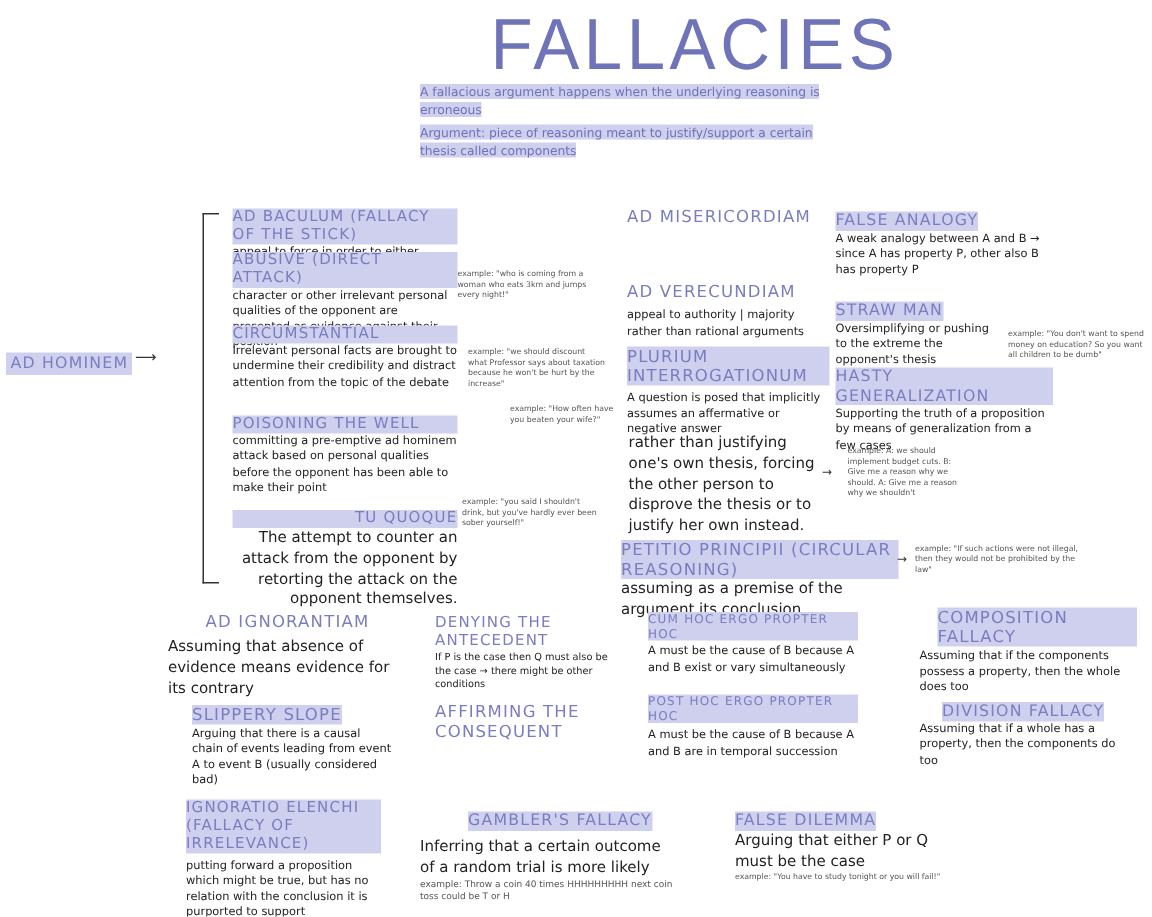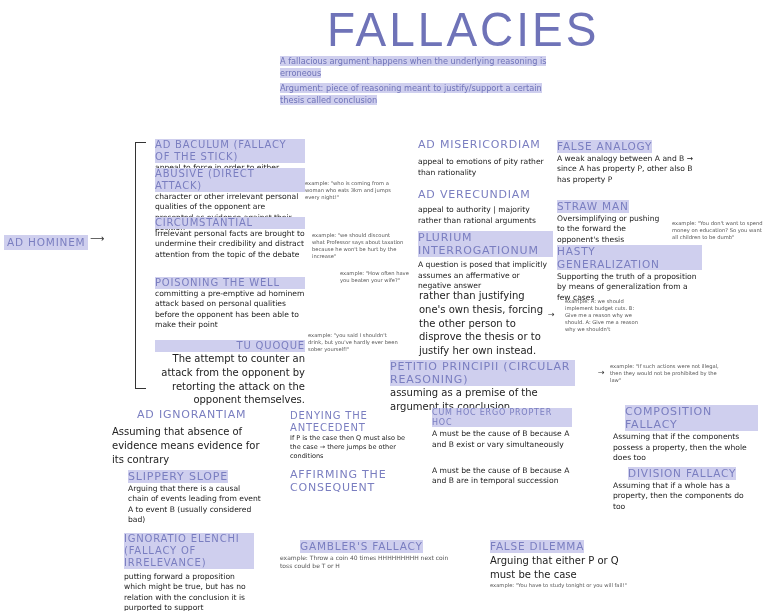--- a/index.html
+++ b/index.html
@@ -21,21 +21,21 @@
   .bracket { border-left:1.5px solid #333; border-top:1.5px solid #333; border-bottom:1.5px solid #333; }
 </style>
 </head>
 <body>
 
 <div class="abs title" style="left:327px;top:2px;">FALLACIES</div>
 <div class="abs intro" style="left:280px;top:55px;width:285px;">
   <span>A fallacious argument happens when the underlying reasoning is erroneous</span>
 </div>
 <div class="abs intro" style="left:280px;top:82px;width:285px;">
-  <span>Argument: piece of reasoning meant to justify/support a certain thesis called conclusion</span>
+  <span>Argument: piece of reasoning meant to justify/support a certain thesis called components</span>
 </div>
 
 <div class="abs head big hl" style="left:4px;top:235px;padding:1px 3px;">AD HOMINEM</div>
 <div class="abs arrow" style="left:90px;top:233px;">⟶</div>
 <div class="abs bracket" style="left:135px;top:142px;width:10px;height:245px;"></div>
 
 <div class="abs" style="left:155px;top:139px;width:150px;">
   <div class="head small hl">AD BACULUM (FALLACY OF THE STICK)</div>
   <div class="txt">appeal to force in order to either silence or threaten the opponent</div>
 </div>
@@ -58,50 +58,49 @@
 <div class="abs ex" style="left:340px;top:270px;width:75px;">example: "How often have you beaten your wife?"</div>
 
 <div class="abs" style="left:155px;top:340px;width:150px;text-align:right;">
   <div class="head small hl">TU QUOQUE</div>
   <div class="txt big">The attempt to counter an attack from the opponent by retorting the attack on the opponent themselves.</div>
 </div>
 <div class="abs ex" style="left:308px;top:332px;width:90px;">example: "you said I shouldn't drink, but you've hardly ever been sober yourself!"</div>
 
 <div class="abs" style="left:418px;top:138px;width:130px;">
   <div class="head">AD MISERICORDIAM</div>
-  <div class="txt" style="margin-top:6px;">appeal to emotions of pity rather than rationality</div>
 </div>
 <div class="abs" style="left:418px;top:188px;width:130px;">
   <div class="head">AD VERECUNDIAM</div>
   <div class="txt" style="margin-top:4px;">appeal to authority | majority rather than rational arguments</div>
 </div>
 <div class="abs" style="left:418px;top:231px;width:135px;">
   <div class="head hl">PLURIUM INTERROGATIONUM</div>
   <div class="txt" style="margin-top:3px;">A question is posed that implicitly assumes an affermative or negative answer</div>
 </div>
 <div class="abs" style="left:413px;top:285px;width:140px;">
   <div class="txt big" style="margin-top:4px;padding-left:6px;">rather than justifying one's own thesis, forcing the other person to disprove the thesis or to justify her own instead.</div>
 </div>
 <div class="abs arrow" style="left:548px;top:310px;font-size:8px;">→</div>
 <div class="abs ex" style="left:565px;top:298px;width:80px;">example: A: we should implement budget cuts. B: Give me a reason why we should. A: Give me a reason why we shouldn't</div>
 
-<div class="abs" style="left:390px;top:360px;width:185px;">
+<div class="abs" style="left:414px;top:360px;width:185px;">
   <div class="head hl">PETITIO PRINCIPII (CIRCULAR REASONING)</div>
   <div class="txt big">assuming as a premise of the argument its conclusion</div>
 </div>
 <div class="abs arrow" style="left:598px;top:368px;font-size:8px;">→</div>
 <div class="abs ex" style="left:610px;top:363px;width:115px;">example: "If such actions were not illegal, then they would not be prohibited by the law"</div>
 
 <div class="abs" style="left:557px;top:135px;width:145px;">
   <div class="head big hl" style="display:inline-block;">FALSE ANALOGY</div>
   <div class="txt">A weak analogy between A and B → since A has property P, other also B has property P</div>
 </div>
 <div class="abs" style="left:557px;top:195px;width:110px;">
   <div class="head big hl" style="display:inline-block;">STRAW MAN</div>
-  <div class="txt">Oversimplifying or pushing to the forward the opponent's thesis</div>
+  <div class="txt">Oversimplifying or pushing to the extreme the opponent's thesis</div>
 </div>
 <div class="abs ex" style="left:672px;top:220px;width:95px;">example: "You don't want to spend money on education? So you want all children to be dumb"</div>
 <div class="abs" style="left:557px;top:245px;width:145px;">
   <div class="head big hl" style="display:inline-block;">HASTY GENERALIZATION</div>
   <div class="txt">Supporting the truth of a proposition by means of generalization from a few cases</div>
 </div>
 
 <div class="abs" style="left:112px;top:408px;width:150px;">
   <div class="head" style="padding-left:25px;">AD IGNORANTIAM</div>
   <div class="txt big" style="margin-top:4px;">Assuming that absence of evidence means evidence for its contrary</div>
@@ -110,35 +109,37 @@
   <div class="head hl" style="display:inline-block;">SLIPPERY SLOPE</div>
   <div class="txt">Arguing that there is a causal chain of events leading from event A to event B (usually considered bad)</div>
 </div>
 <div class="abs" style="left:124px;top:533px;width:130px;">
   <div class="head small hl">IGNORATIO ELENCHI (FALLACY OF IRRELEVANCE)</div>
   <div class="txt" style="margin-top:3px;">putting forward a proposition which might be true, but has no relation with the conclusion it is purported to support</div>
 </div>
 
 <div class="abs" style="left:290px;top:410px;width:120px;">
   <div class="head small">DENYING THE ANTECEDENT</div>
-  <div class="txt" style="font-size:6.5px;">If P is the case then Q must also be the case → there jumps be other conditions</div>
+  <div class="txt" style="font-size:6.5px;">If P is the case then Q must also be the case → there might be other conditions</div>
 </div>
 <div class="abs" style="left:290px;top:468px;width:130px;">
   <div class="head">AFFIRMING THE CONSEQUENT</div>
 </div>
 <div class="abs" style="left:280px;top:535px;width:170px;">
-  <div class="head big hl" style="display:inline-block;margin-left:20px;">GAMBLER'S FALLACY</div>
+  <div class="head big hl" style="display:inline-block;margin-left:32px;">GAMBLER'S FALLACY</div>
+  <div class="txt big" style="margin-top:4px;">Inferring that a certain outcome of a random trial is more likely</div>
   <div class="ex" style="font-size:6px;">example: Throw a coin 40 times HHHHHHHHH next coin toss could be T or H</div>
 </div>
 
 <div class="abs" style="left:432px;top:408px;width:140px;">
   <div class="head hl" style="font-size:8px;">CUM HOC ERGO PROPTER HOC</div>
   <div class="txt" style="margin-top:2px;">A must be the cause of B because A and B exist or vary simultaneously</div>
 </div>
 <div class="abs" style="left:432px;top:463px;width:140px;">
+  <div class="head hl" style="font-size:8px;">POST HOC ERGO PROPTER HOC</div>
   <div class="txt" style="margin-top:3px;">A must be the cause of B because A and B are in temporal succession</div>
 </div>
 <div class="abs" style="left:490px;top:535px;width:140px;">
   <div class="head big hl" style="display:inline-block;">FALSE DILEMMA</div>
   <div class="txt big">Arguing that either P or Q must be the case</div>
   <div class="ex">example: "You have to study tonight or you will fail!"</div>
 </div>
 
 <div class="abs" style="left:613px;top:405px;width:145px;">
   <div class="head hl" style="display:inline-block;margin-left:12px;">COMPOSITION FALLACY</div>

